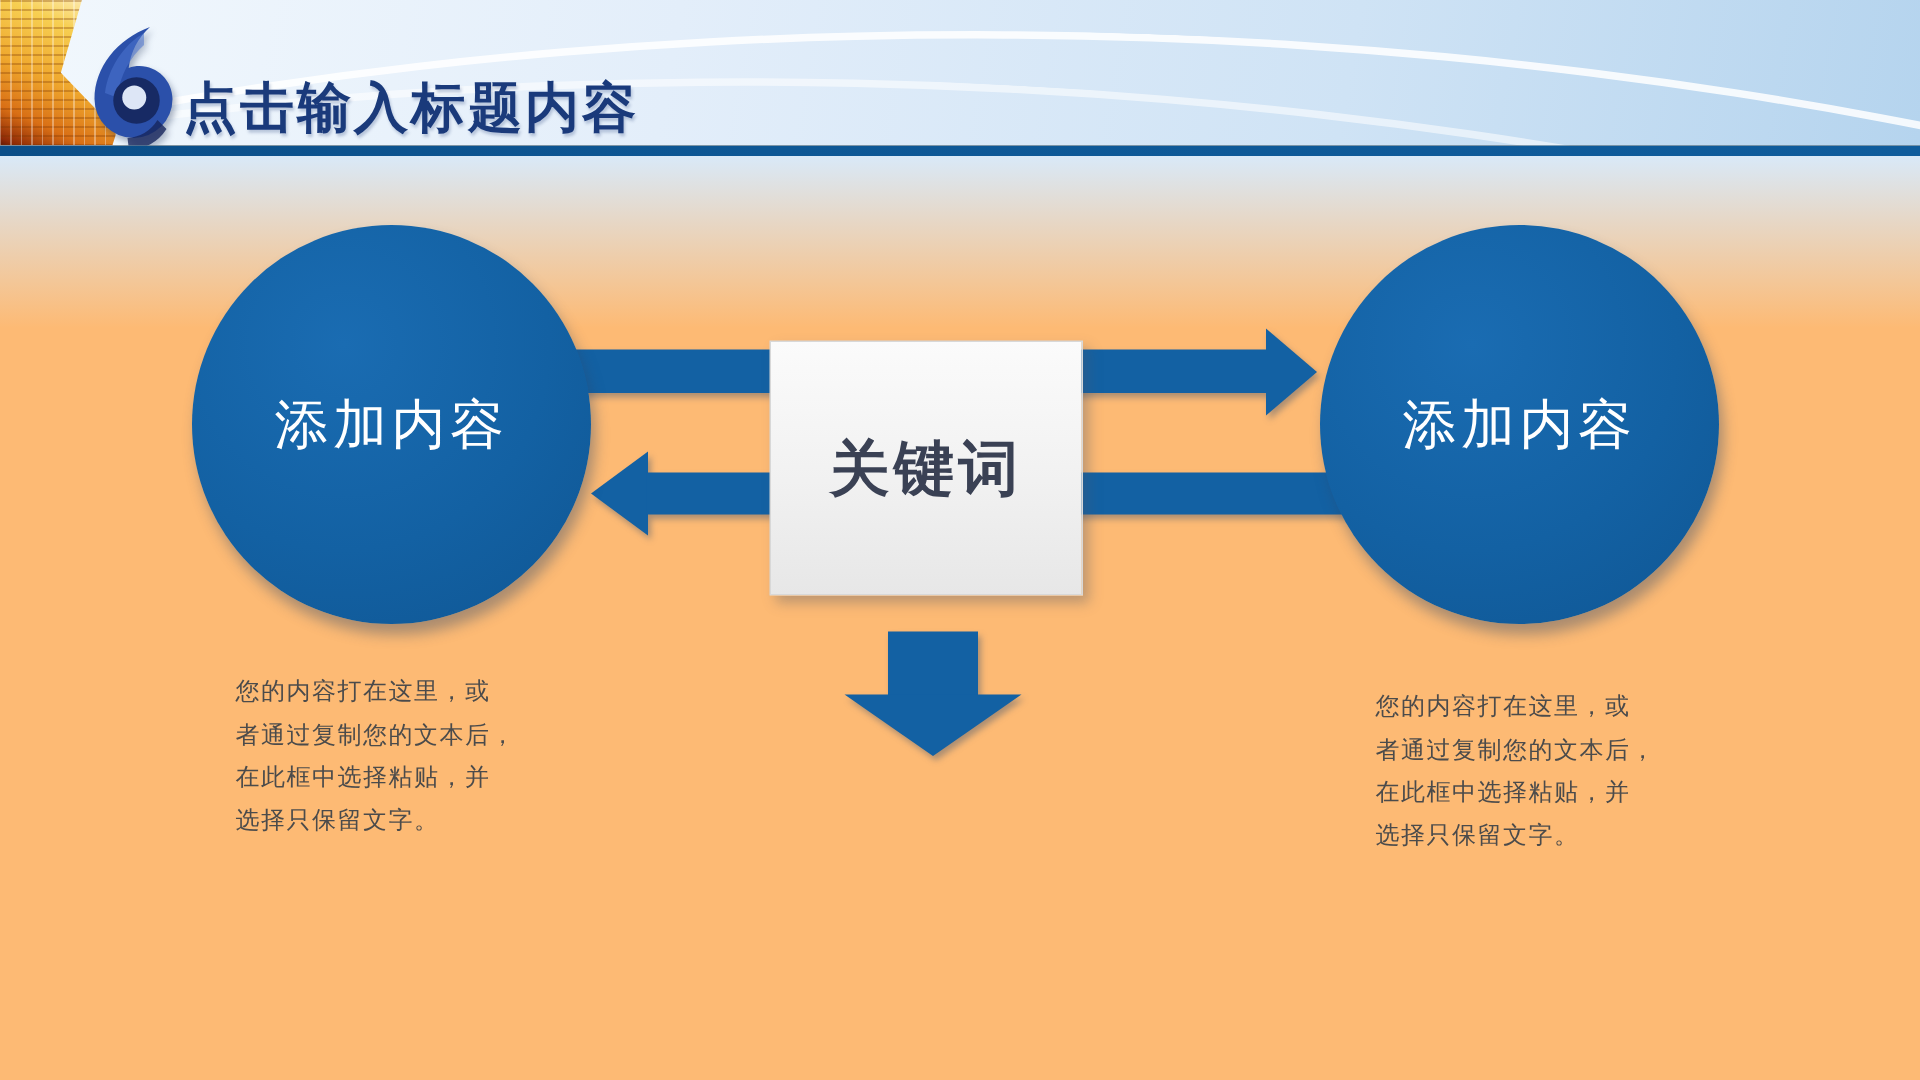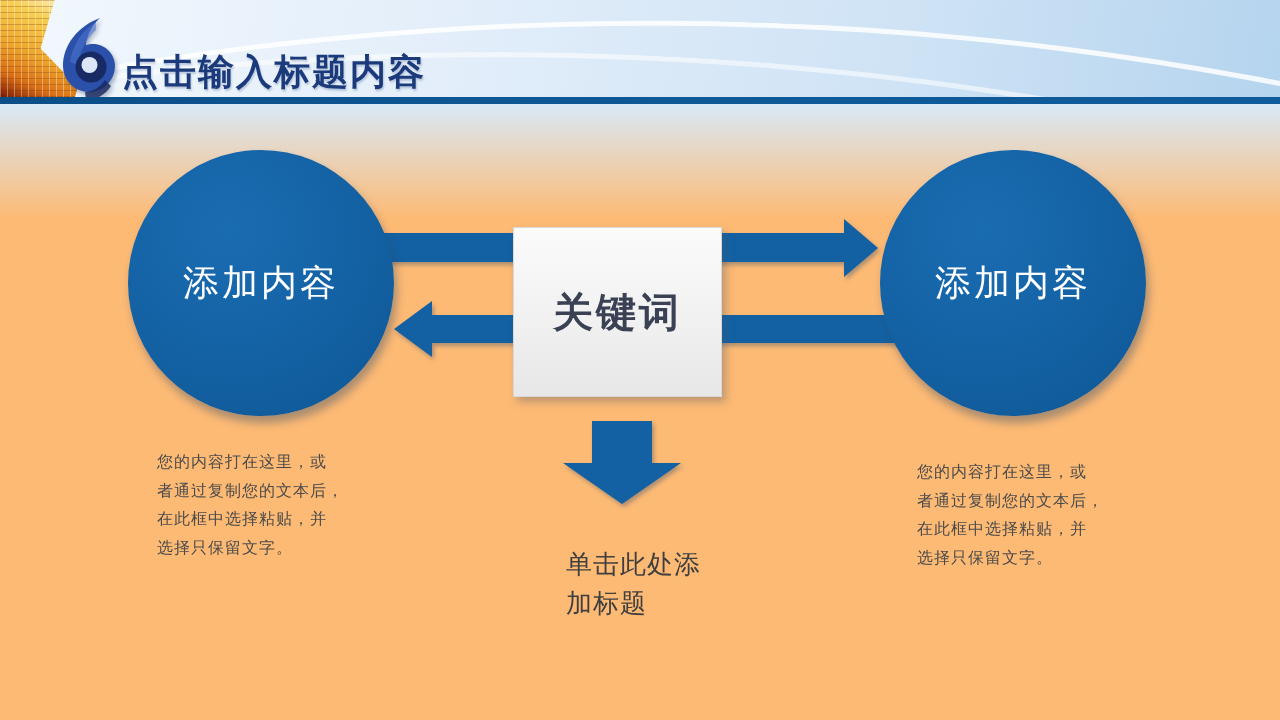--- a/index.html
+++ b/index.html
@@ -160,15 +160,14 @@
   <div class="circle circle-right">
     <span class="label">添加内容</span>
   </div>
 
   <div class="keyword-box">
     <span class="label">关键词</span>
   </div>
 
   <div class="caption caption-left">您的内容打在这里，或<br>者通过复制您的文本后，<br>在此框中选择粘贴，并<br>选择只保留文字。</div>
   <div class="caption caption-right">您的内容打在这里，或<br>者通过复制您的文本后，<br>在此框中选择粘贴，并<br>选择只保留文字。</div>
-  <div class="caption-center">单击此处添<br>加标题</div>
 
 </div>
 
 </body></html>

